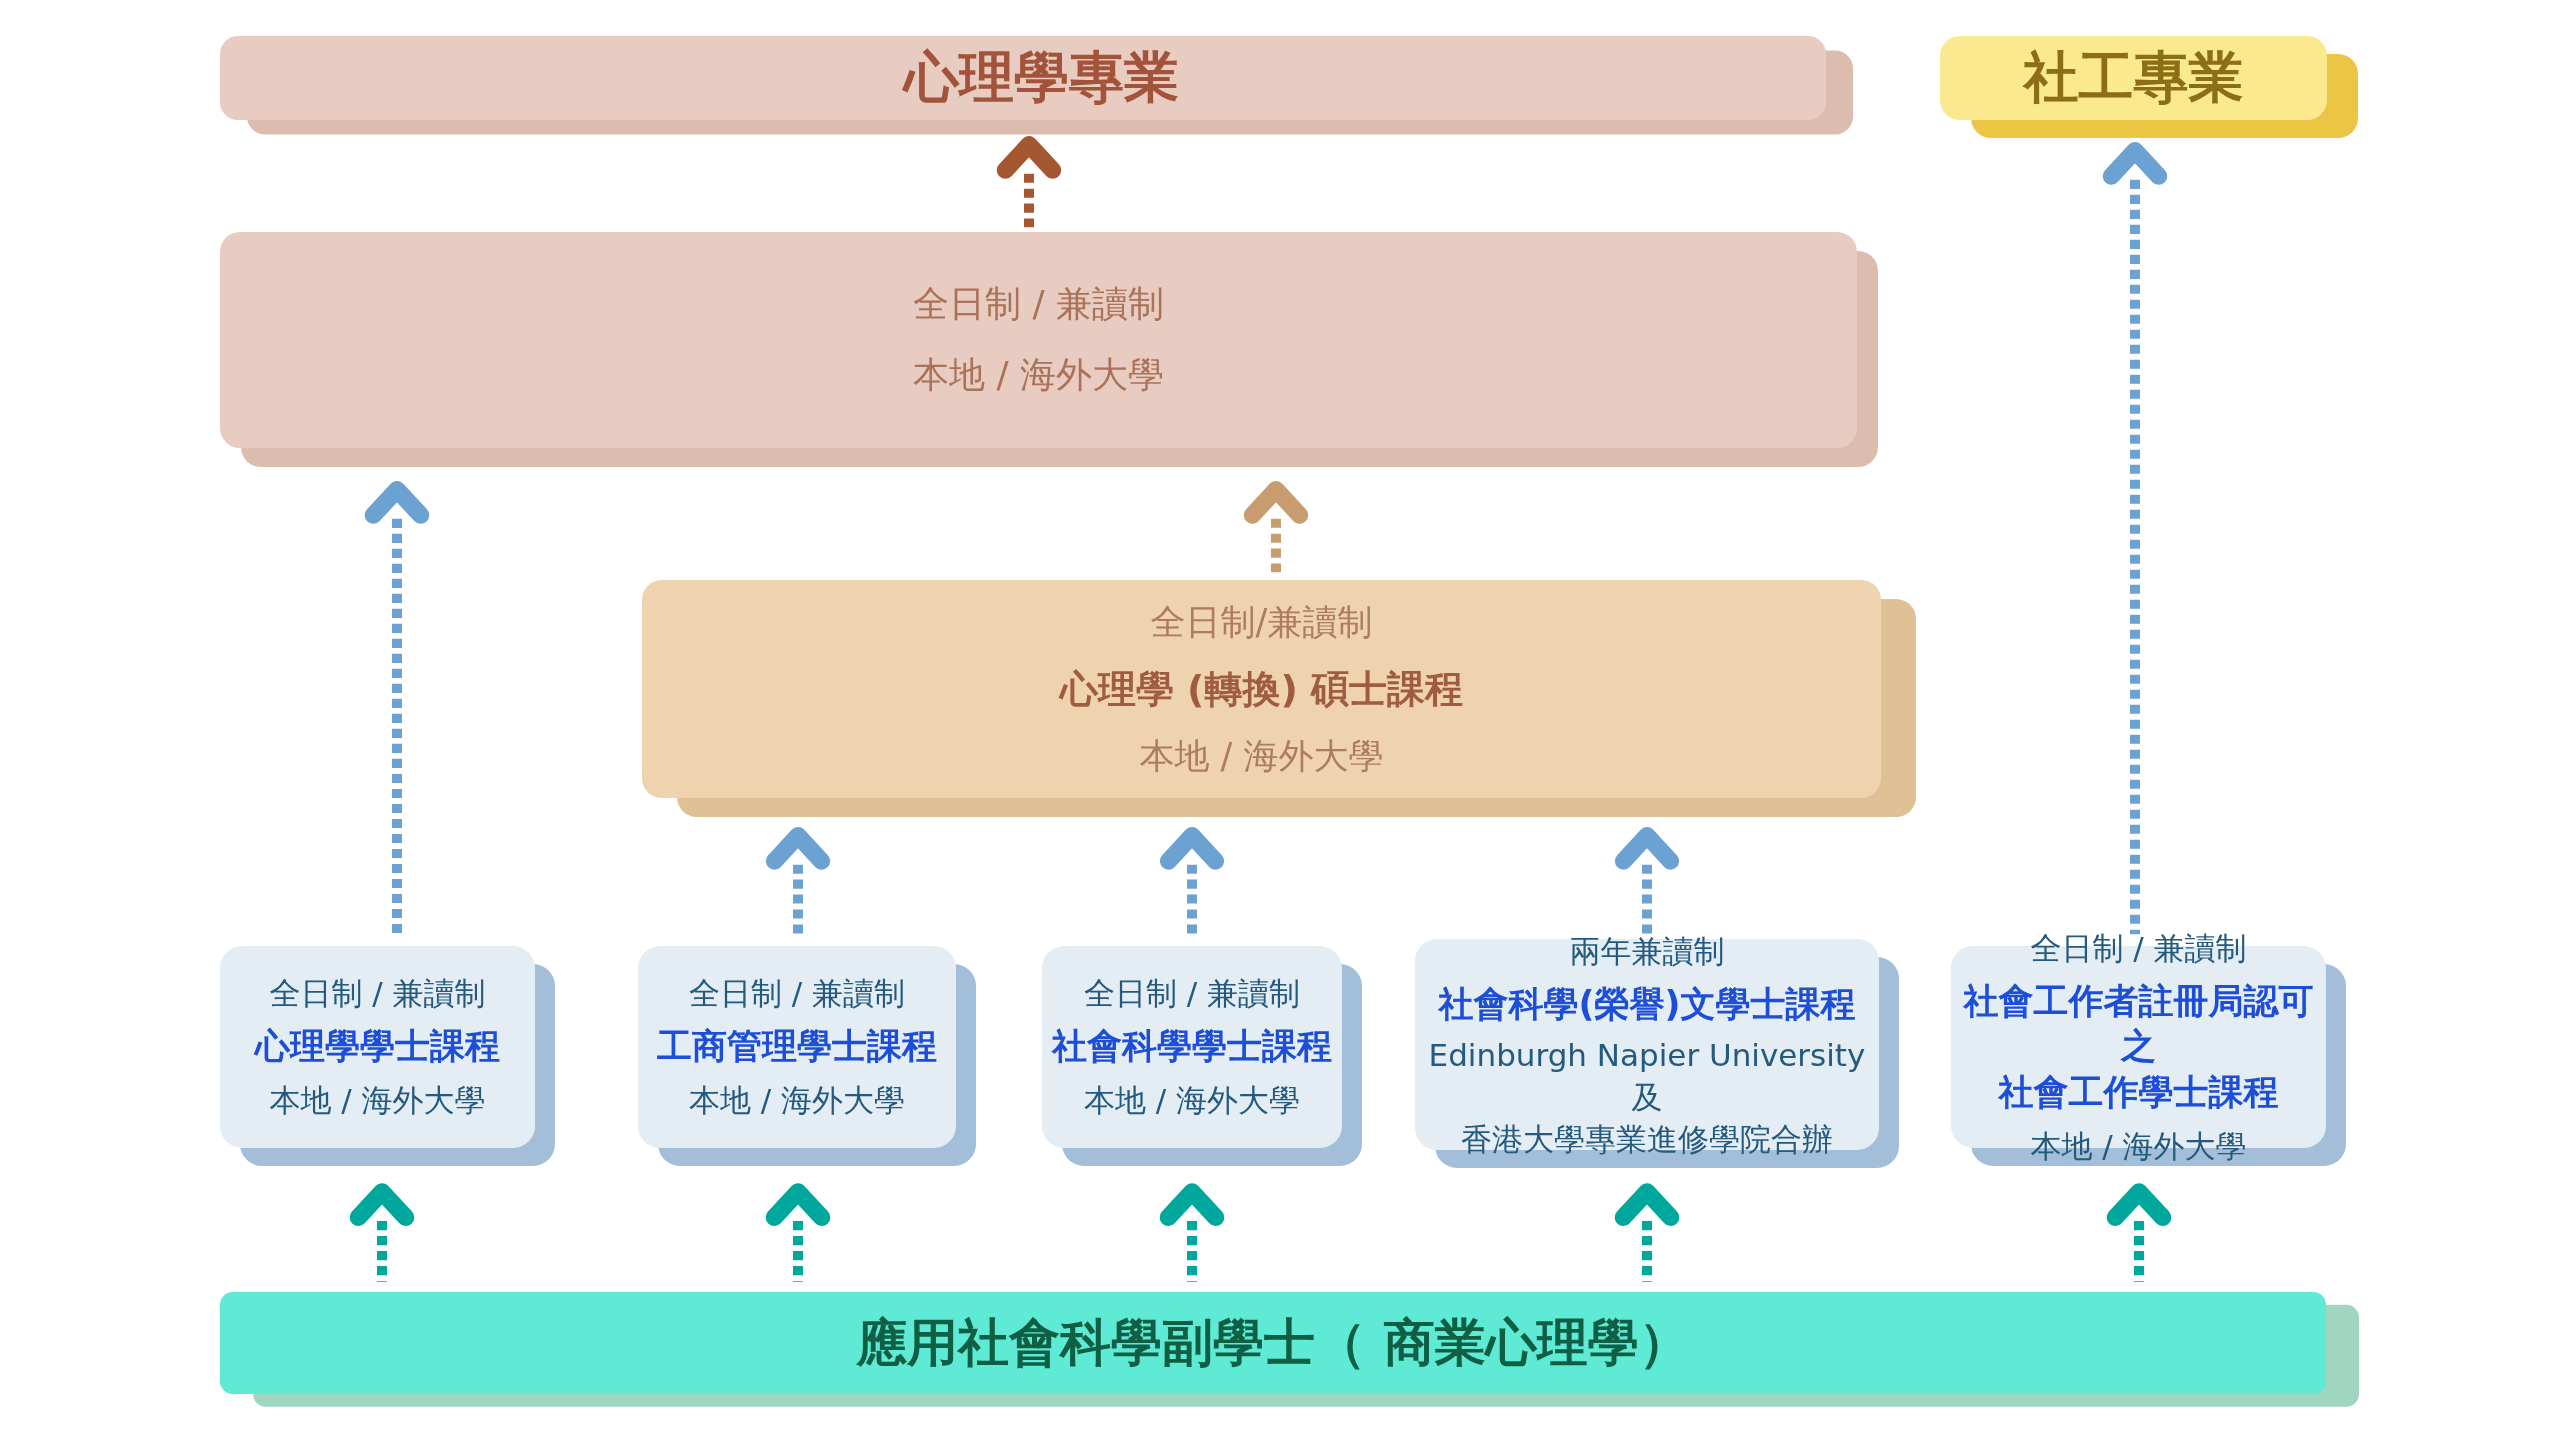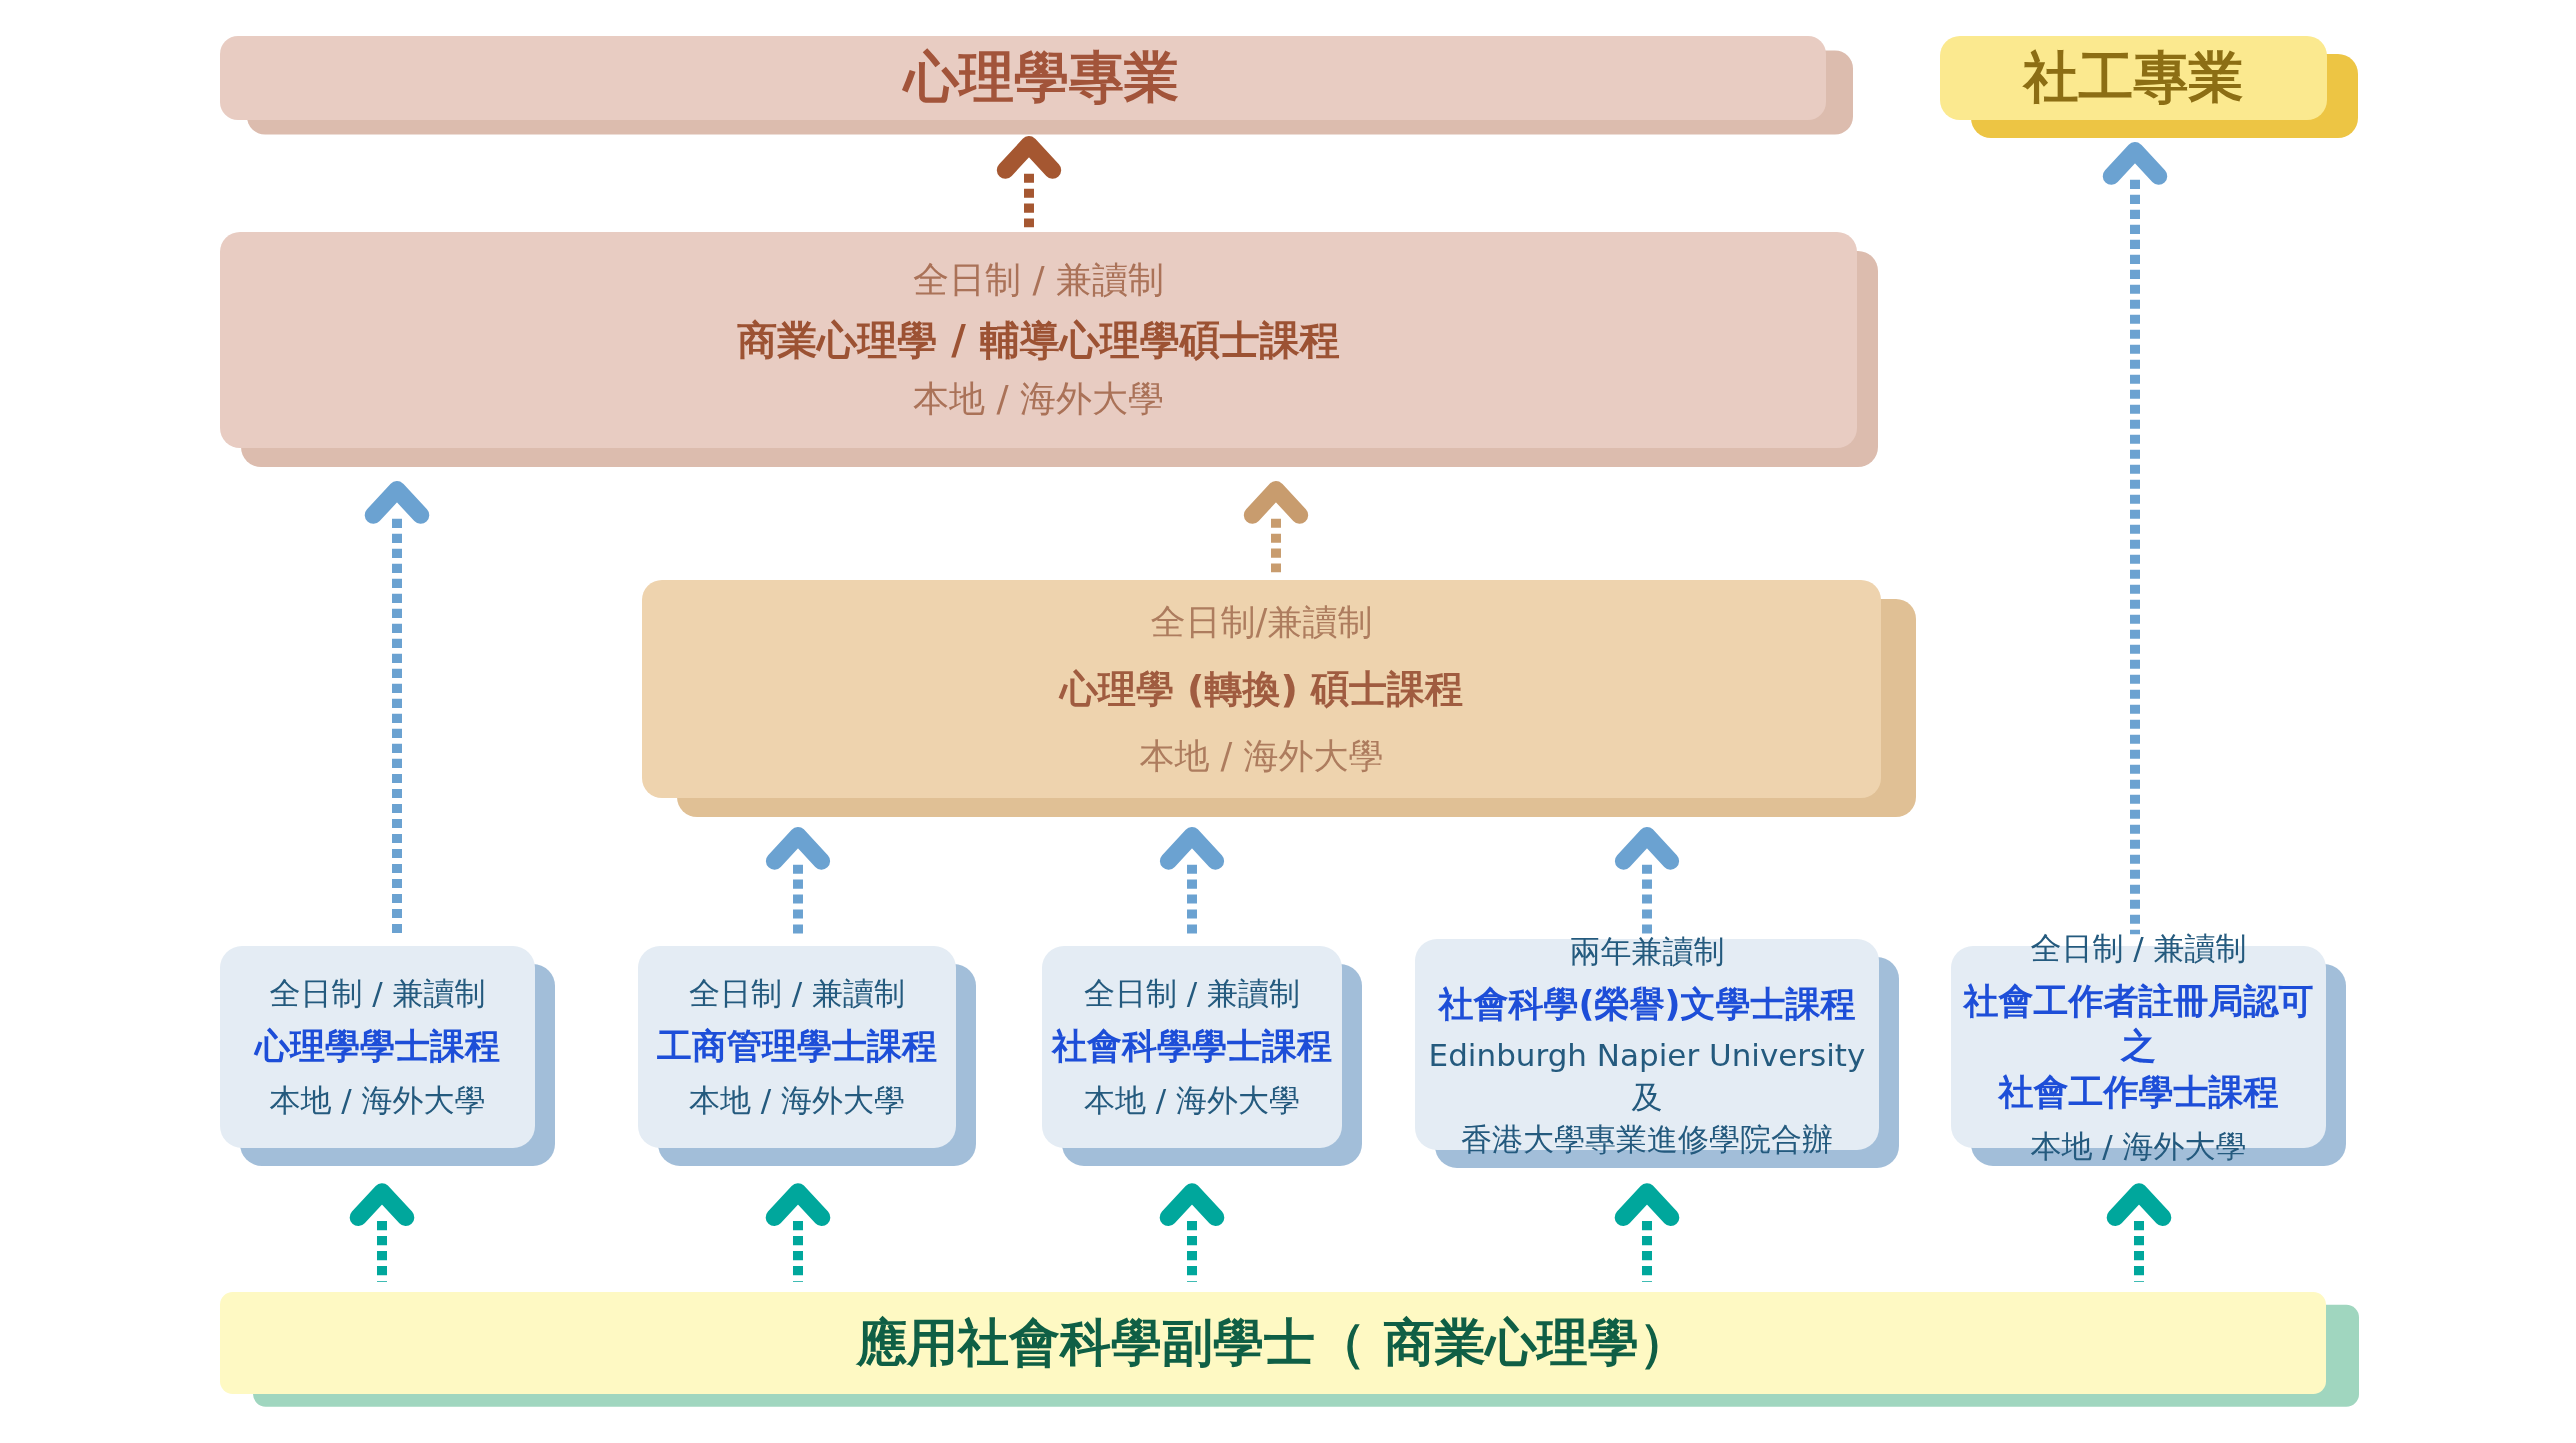--- a/index.html
+++ b/index.html
@@ -34,41 +34,40 @@
   .bachelor .bold{font-size:35px;font-weight:bold;color:#1d4ed8;line-height:1.3;margin:7.3px 0;}
   .b1{left:220px;top:946px;width:315px;height:202px;}
   .b2{left:638px;top:946px;width:318px;height:202px;}
   .b3{left:1042px;top:946px;width:300px;height:202px;}
   .b4{left:1415px;top:939px;width:464px;height:211px;}
   .b4 .place{line-height:1.35;}
   .b5{left:1951px;top:946px;width:375px;height:202px;}
 
   
   .assoc{left:220px;top:1292px;width:2106px;height:102px;border-radius:12.7px;
-       background:#fef9c3;box-shadow:33px 12.7px 0 #a0d6bf;
+       background:#5eead4;box-shadow:33px 12.7px 0 #a0d6bf;
        font-size:51px;font-weight:bold;color:#0f5f45;}
 
   .arrow{position:absolute;}
 </style>
 </head>
 <body>
 
 <div class="canvas">
 
   <div class="box title-bar title-psych">
     <span>心理學專業</span>
   </div>
   <div class="box title-bar title-sw">
     <span>社工專業</span>
   </div>
 
   <div class="box master">
     <span class="mode">全日制 / 兼讀制</span>
     <span class="bold">
-      <span style="display:block">商業心理學 / 輔導心理學碩士課程</span>
     </span>
     <span class="place">本地 / 海外大學</span>
   </div>
 
   <div class="box conversion">
     <span class="mode">全日制/兼讀制</span>
     <span class="bold">心理學 (轉換) 碩士課程</span>
     <span class="place">本地 / 海外大學</span>
   </div>
 

